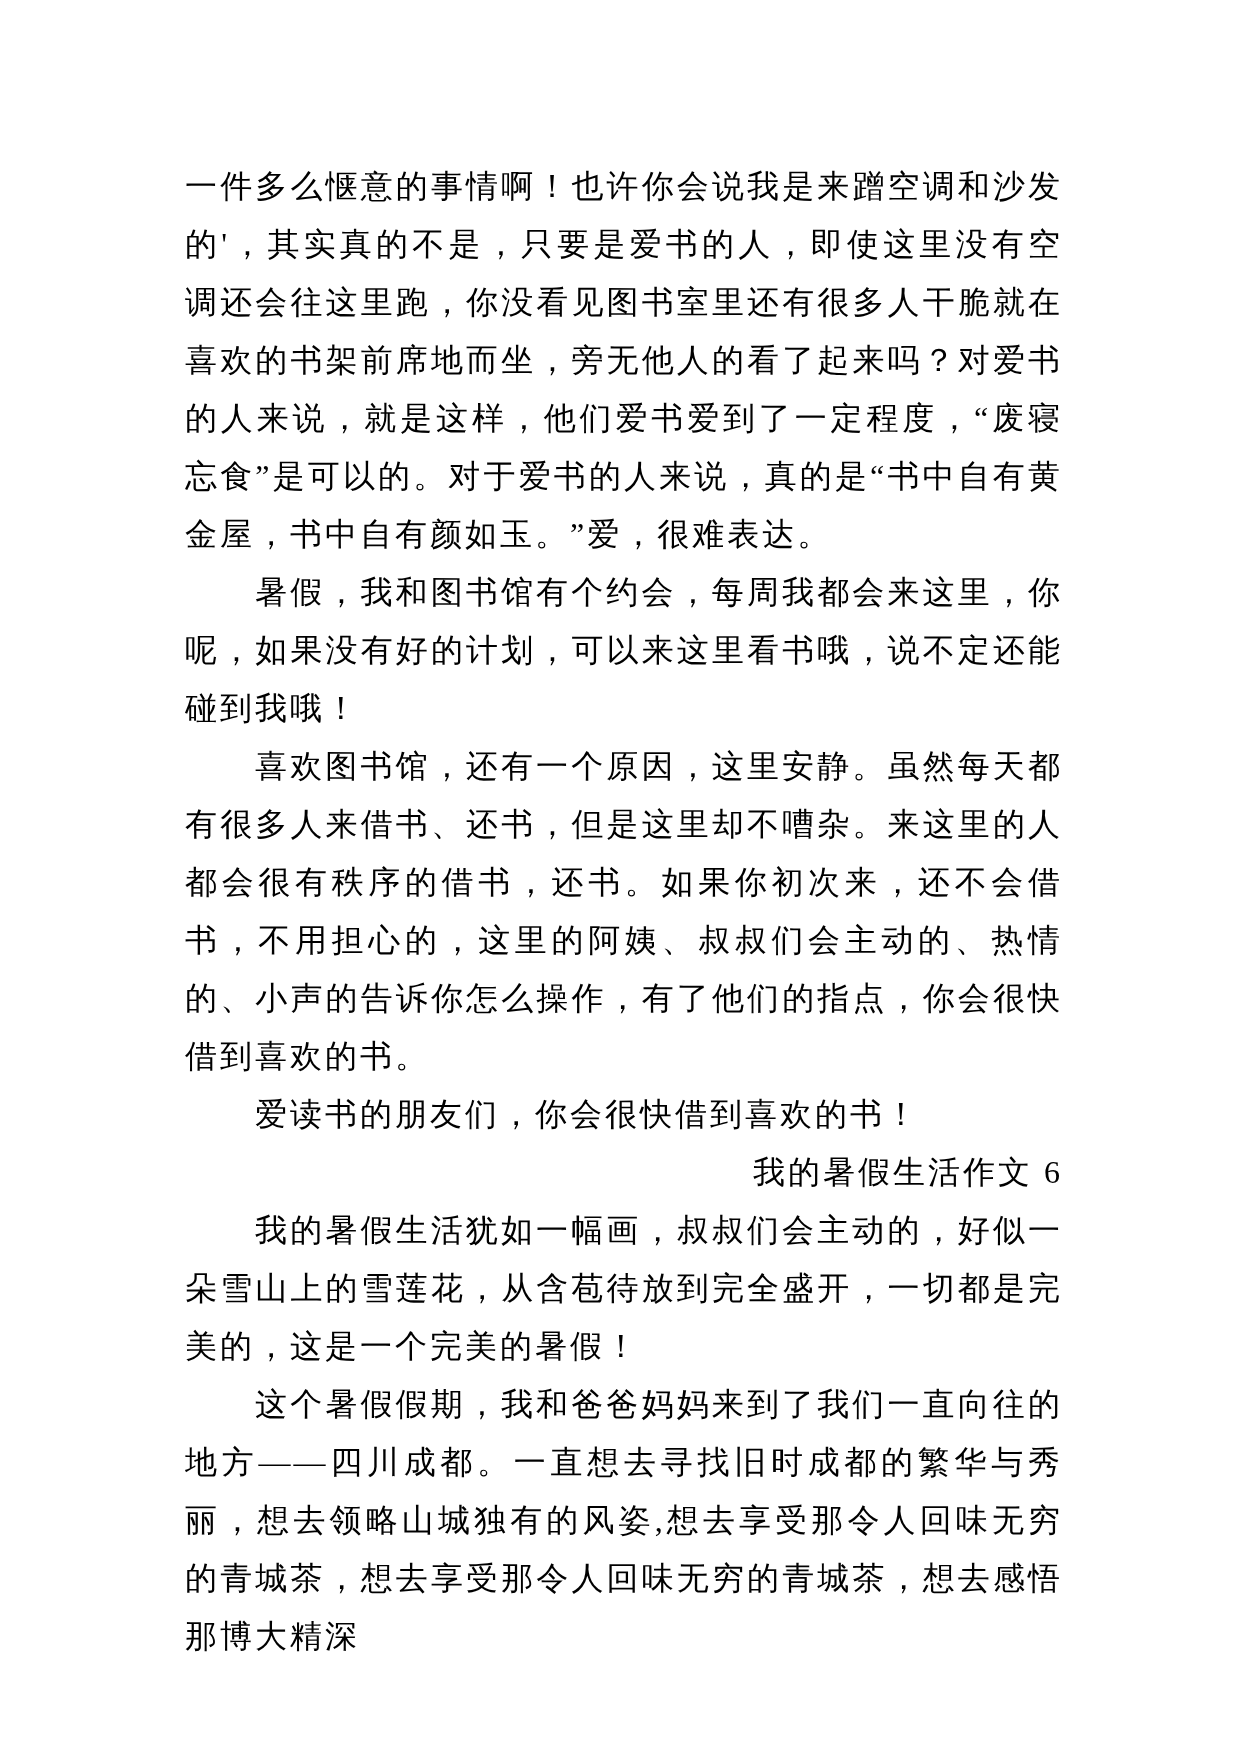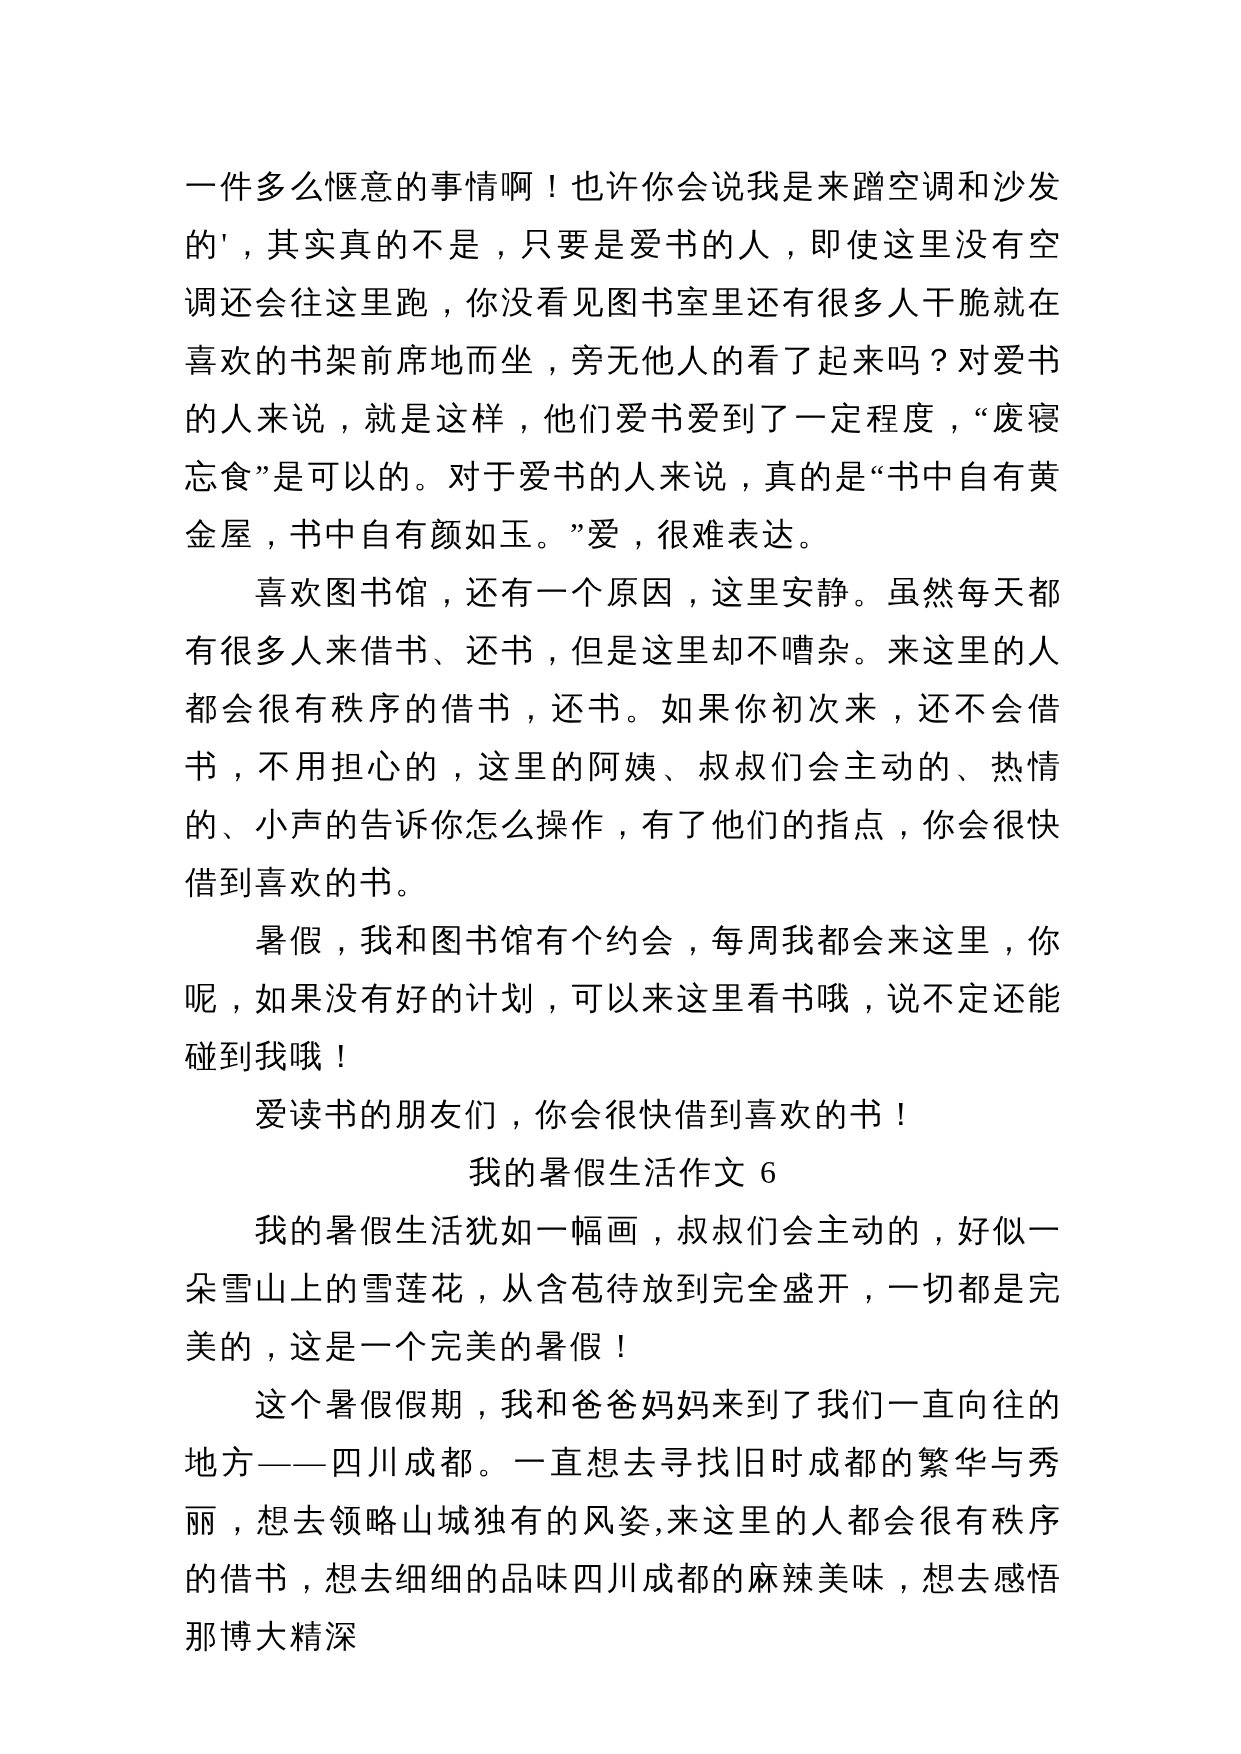--- a/index.html
+++ b/index.html
@@ -36,29 +36,29 @@
     letter-spacing: 3px;
     color: #000000;
     text-align: justify;
     text-justify: inter-character;
     word-break: break-all;
   }
   .para.indent {
     text-indent: 70px;
   }
   .para.section-title {
-    text-align: center;
+    text-align: right;
   }
 </style>
 </head>
 <body>
 
 <div class="page">
   <div class="text-block">
     <p class="para">一件多么惬意的事情啊！也许你会说我是来蹭空调和沙发的'，其实真的不是，只要是爱书的人，即使这里没有空调还会往这里跑，你没看见图书室里还有很多人干脆就在喜欢的书架前席地而坐，旁无他人的看了起来吗？对爱书的人来说，就是这样，他们爱书爱到了一定程度，“废寝忘食”是可以的。对于爱书的人来说，真的是“书中自有黄金屋，书中自有颜如玉。”爱，很难表达。</p>
+    <p class="para indent">暑假，我和图书馆有个约会，每周我都会来这里，你呢，如果没有好的计划，可以来这里看书哦，说不定还能碰到我哦！</p>
     <p class="para indent">喜欢图书馆，还有一个原因，这里安静。虽然每天都有很多人来借书、还书，但是这里却不嘈杂。来这里的人都会很有秩序的借书，还书。如果你初次来，还不会借书，不用担心的，这里的阿姨、叔叔们会主动的、热情的、小声的告诉你怎么操作，有了他们的指点，你会很快借到喜欢的书。</p>
-    <p class="para indent">暑假，我和图书馆有个约会，每周我都会来这里，你呢，如果没有好的计划，可以来这里看书哦，说不定还能碰到我哦！</p>
     <p class="para indent">爱读书的朋友们，你会很快借到喜欢的书！</p>
     <p class="para section-title">我的暑假生活作文 6</p>
     <p class="para indent">我的暑假生活犹如一幅画，叔叔们会主动的，好似一朵雪山上的雪莲花，从含苞待放到完全盛开，一切都是完美的，这是一个完美的暑假！</p>
-    <p class="para indent">这个暑假假期，我和爸爸妈妈来到了我们一直向往的地方——四川成都。一直想去寻找旧时成都的繁华与秀丽，想去领略山城独有的风姿,来这里的人都会很有秩序的借书，想去细细的品味四川成都的麻辣美味，想去感悟那博大精深</p>
+    <p class="para indent">这个暑假假期，我和爸爸妈妈来到了我们一直向往的地方——四川成都。一直想去寻找旧时成都的繁华与秀丽，想去领略山城独有的风姿,想去享受那令人回味无穷的青城茶，想去享受那令人回味无穷的青城茶，想去感悟那博大精深</p>
   </div>
 </div>
 
 </body></html>

